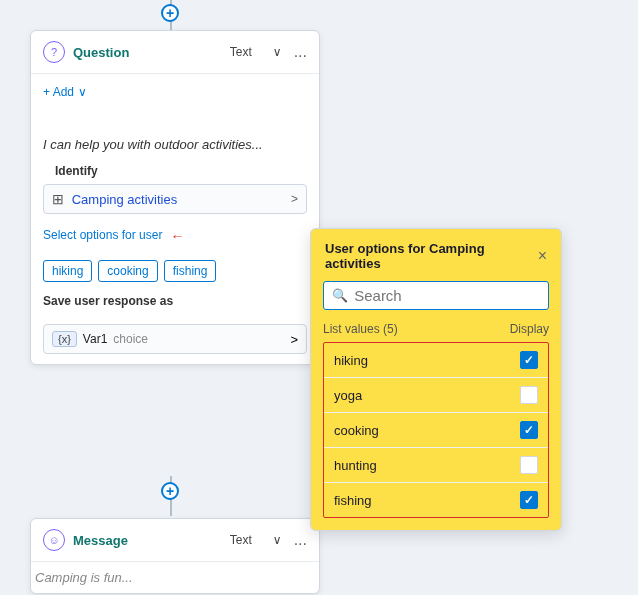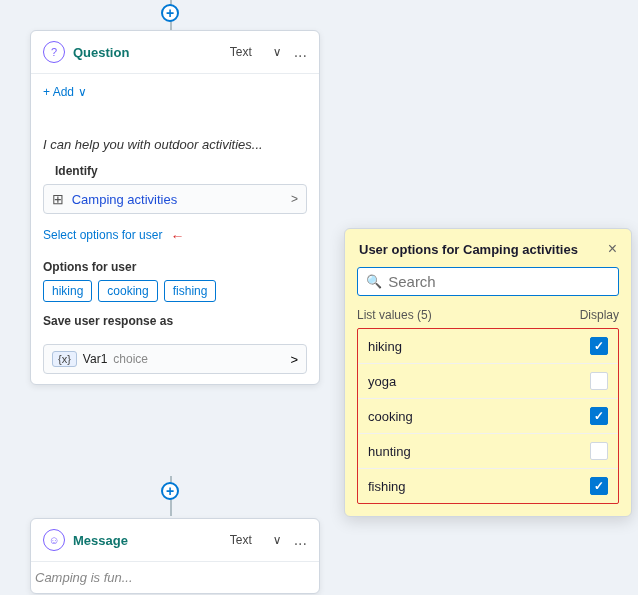--- a/index.html
+++ b/index.html
@@ -269,23 +269,23 @@
       padding: 8px 4px;
       font-size: 13px;
       color: #888;
       font-style: italic;
     }
 
     
     .options-panel {
       position: absolute;
       top: 228px;
-      left: 344px;
-      width: 288px;
-      background: #fef9c3;
+      left: 310px;
+      width: 252px;
+      background: #fde047;
       border: 1.5px solid #d0d7e0;
       border-radius: 6px;
       box-shadow: 0 4px 16px rgba(0,0,0,0.14);
       z-index: 10;
     }
     .panel-header {
       display: flex;
       align-items: center;
       justify-content: space-between;
       padding: 12px 14px 10px;
@@ -419,21 +419,20 @@
         <span class="identify-row-icon">⊞</span>
         <span class="identify-row-text">Camping activities</span>
         <span class="identify-row-chevron">&gt;</span>
       </div>
 
       <div class="select-options-link">
         <span>Select options for user</span>
         <span class="arrow-indicator">←</span>
       </div>
 
-      <div class="options-label">Options for user</div>
       <div class="option-tags">
         <span class="option-tag">hiking</span>
         <span class="option-tag">cooking</span>
         <span class="option-tag">fishing</span>
       </div>
 
       <div class="save-response-label">Save user response as</div>
       <div class="save-response-row">
         <span class="var-badge">{x}</span>
         <span class="var-name">Var1</span>

